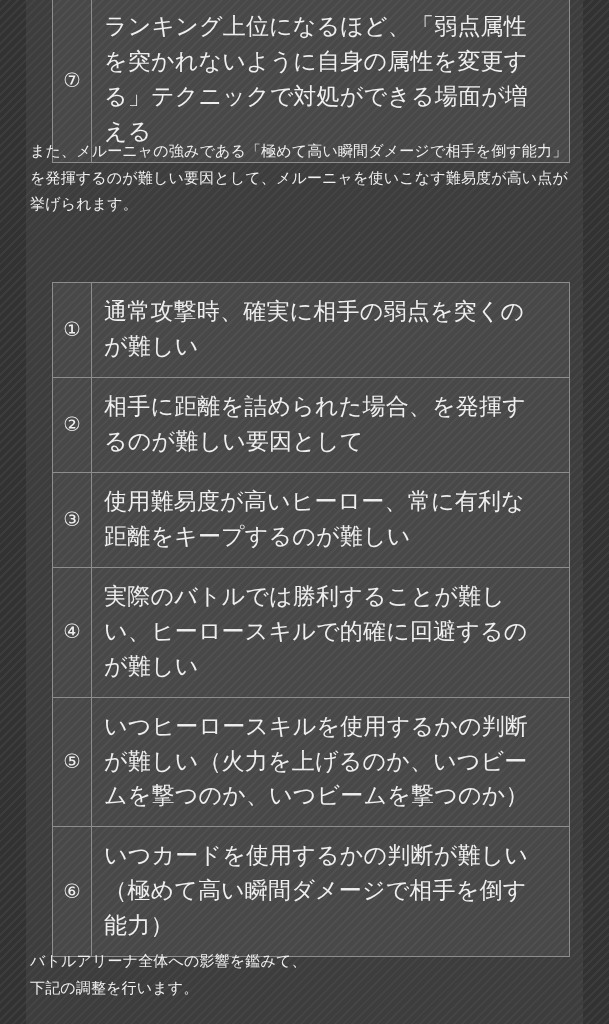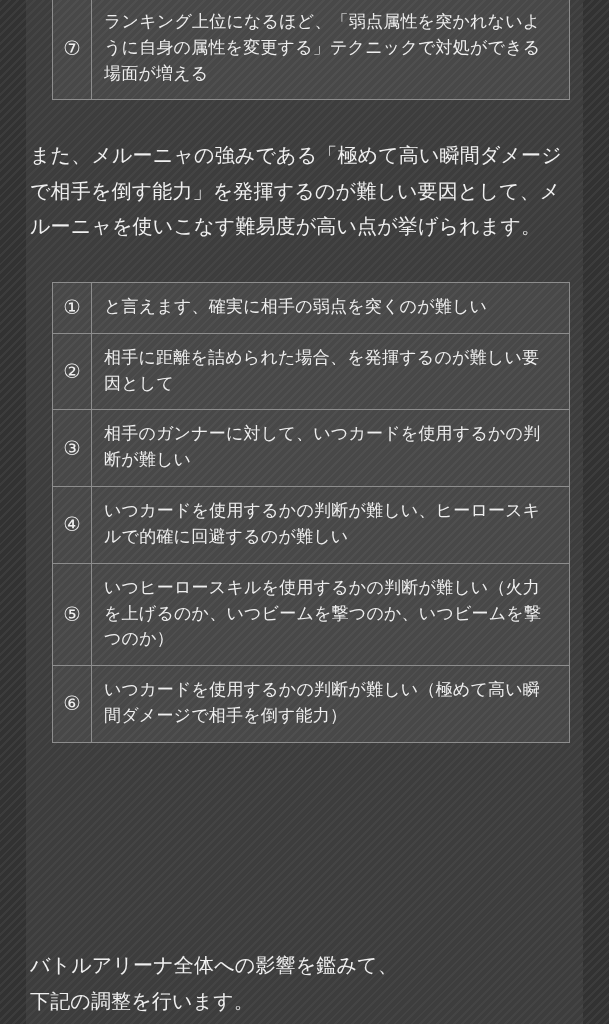--- a/index.html
+++ b/index.html
@@ -40,21 +40,21 @@
   
   .tbl {
     border-collapse: collapse;
     width: 518px;
     table-layout: fixed;
     background: rgba(255,255,255,0.06);
   }
   .tbl td {
     border: 1px solid #8d8d8d;
     padding: 11px 24px 13px 12px;
-    font-size: 17px;
+    font-size: 23px;
     line-height: 1.52;
     color: #efefef;
     vertical-align: top;
     letter-spacing: 0.2px;
   }
   .tbl td.num {
     width: 26px;
     text-align: center;
     vertical-align: middle;
     padding: 10px 6px;
@@ -65,21 +65,21 @@
   .table-top {
     position: absolute;
     left: 24px;
     top: -1px;
   }
   .table-top .tbl td {
     padding-top: 9px;
   }
 
   .para {
-    font-size: 20px;
+    font-size: 15px;
     line-height: 1.78;
     color: #f0f0f0;
     letter-spacing: 0.15px;
   }
   .para-1 {
     position: absolute;
     left: 2px;
     top: 138px;
     width: 551px;
   }
@@ -165,33 +165,33 @@
         </table>
     </div>
 
     <div class="para para-1">また、メルーニャの強みである「極めて高い瞬間ダメージで相手を倒す能力」を発揮するのが難しい要因として、メルーニャを使いこなす難易度が高い点が挙げられます。</div>
 
     <div class="table-main">
       <table class="tbl">
         <tbody>
             <tr>
           <td class="num">①</td>
-          <td>と言えます、確実に相手の弱点を突くのが難しい</td>
+          <td>通常攻撃時、確実に相手の弱点を突くのが難しい</td>
         </tr>
         <tr>
           <td class="num">②</td>
           <td>相手に距離を詰められた場合、を発揮するのが難しい要因として</td>
         </tr>
         <tr>
           <td class="num">③</td>
-          <td>相手のガンナーに対して、いつカードを使用するかの判断が難しい</td>
+          <td>使用難易度が高いヒーロー、常に有利な距離をキープするのが難しい</td>
         </tr>
         <tr>
           <td class="num">④</td>
-          <td>いつカードを使用するかの判断が難しい、ヒーロースキルで的確に回避するのが難しい</td>
+          <td>実際のバトルでは勝利することが難しい、ヒーロースキルで的確に回避するのが難しい</td>
         </tr>
         <tr>
           <td class="num">⑤</td>
           <td>いつヒーロースキルを使用するかの判断が難しい（火力を上げるのか、いつビームを撃つのか、いつビームを撃つのか）</td>
         </tr>
         <tr>
           <td class="num">⑥</td>
           <td>いつカードを使用するかの判断が難しい（極めて高い瞬間ダメージで相手を倒す能力）</td>
         </tr>
       </tbody>

